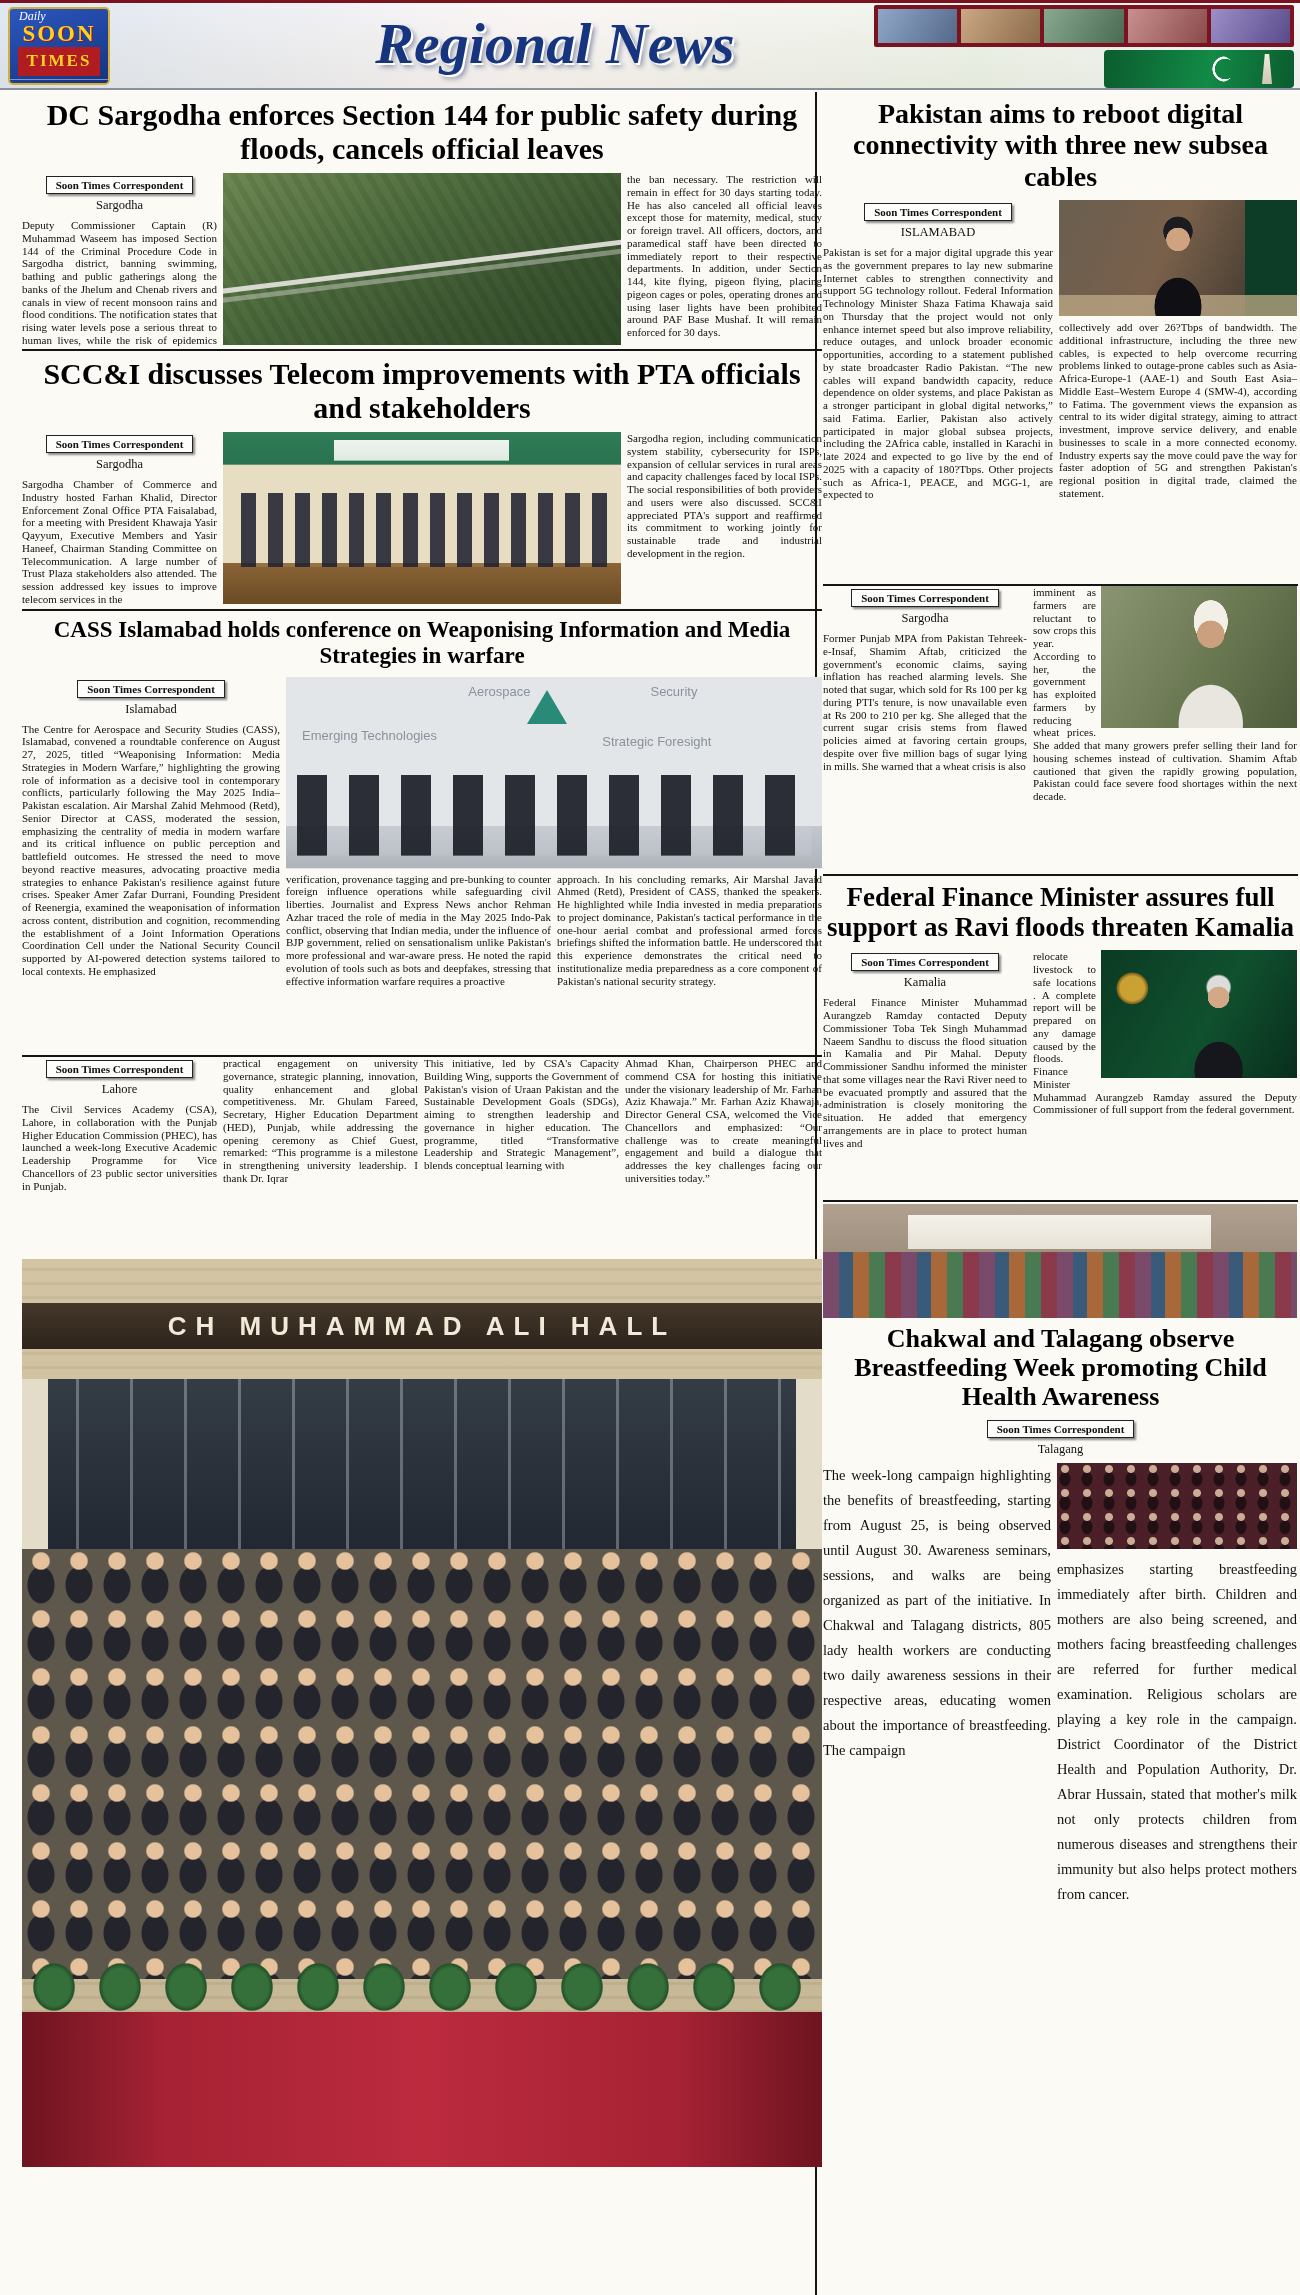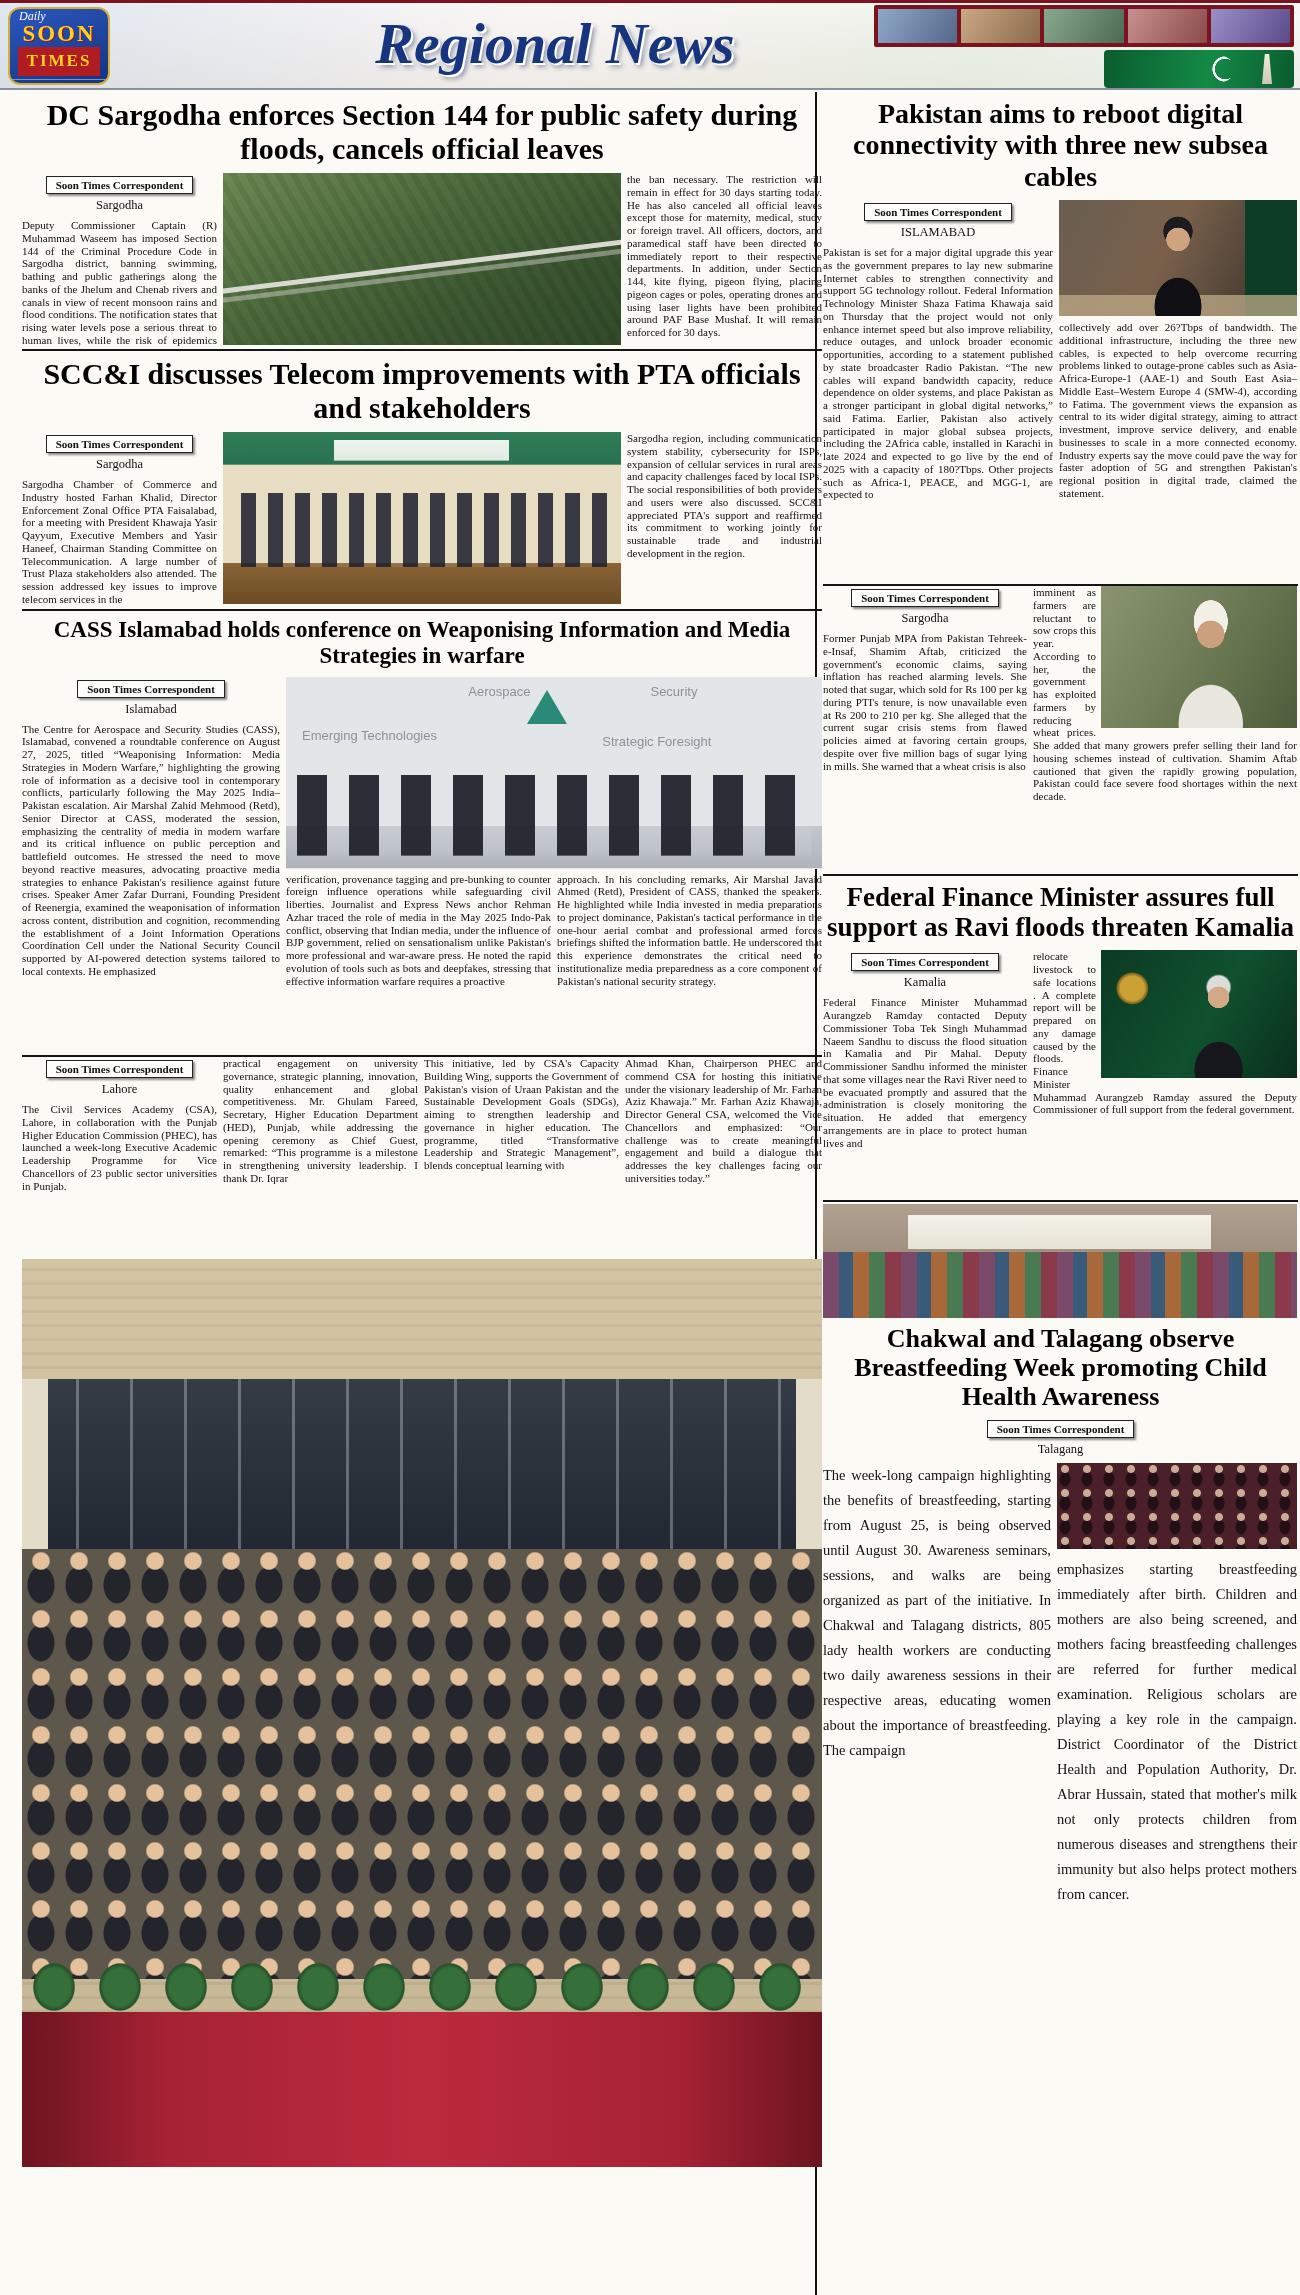--- a/index.html
+++ b/index.html
@@ -3,21 +3,21 @@
 <meta charset="utf-8">
 <style>
   *{margin:0;padding:0;box-sizing:border-box;}
   html,body{background:#e9e7e0;}
   body{width:1300px;font-family:"Liberation Serif",serif;color:#101010;}
   .page{position:relative;width:1300px;height:2295px;background:#fbfaf5;overflow:hidden;}
 
   
   .masthead{position:relative;height:90px;border-top:3px solid #7a1220;border-bottom:2px solid #8a90a0;
     background:linear-gradient(110deg,rgba(170,195,230,.35),rgba(245,230,240,.25) 40%,rgba(205,225,205,.3) 75%,rgba(235,240,250,.3)),linear-gradient(#fdfcf8,#efede4);}
-  .logo{position:absolute;left:8px;top:4px;width:102px;height:78px;border-radius:12px;border:2px solid #d4af37;
+  .logo{position:absolute;left:8px;top:4px;width:102px;height:78px;border-radius:5px;border:2px solid #d4af37;
     background:linear-gradient(160deg,#2b57c0,#16337f);color:#fff;text-align:center;padding-top:1px;overflow:hidden;}
   .logo-daily{font-style:italic;font-size:12px;text-align:left;padding-left:9px;line-height:1;}
   .logo-soon{font-size:23px;font-weight:bold;color:#ffd21f;letter-spacing:2px;line-height:1.05;text-shadow:1px 1px 0 #a01020;}
   .logo-times{display:inline-block;font-size:17px;font-weight:bold;color:#ffd21f;background:#b01c22;padding:4px 9px;line-height:1.2;margin-top:1px;letter-spacing:2px;}
   .logo-cert{font-size:13px;letter-spacing:1.5px;margin-top:3px;color:#eee;border-top:1px solid rgba(255,255,255,.45);padding-top:2px;}
   .section-title{position:absolute;left:230px;top:12px;width:650px;text-align:center;font-size:58px;font-style:italic;font-weight:bold;color:#16357e;line-height:1;
     text-shadow:2px 2px 0 #ffffff,4px 4px 5px rgba(20,40,90,.45);}
   .photo-strip{position:absolute;right:6px;top:2px;width:420px;height:42px;background:#7a1220;display:flex;gap:4px;padding:4px;border-radius:2px;}
   .strip-ph{flex:1;}
   .sp1{background:linear-gradient(120deg,#90a8c8,#54688a);}
@@ -248,20 +248,21 @@
               <p class="bt">practical engagement on university governance, strategic planning, innovation, quality enhancement and global competitiveness. Mr. Ghulam Fareed, Secretary, Higher Education Department (HED), Punjab, while addressing the opening ceremony as Chief Guest, remarked: “This programme is a milestone in strengthening university leadership. I thank Dr. Iqrar</p>
             </div>
           <div class="tcol" style="width:195px">
               <p class="bt">This initiative, led by CSA's Capacity Building Wing, supports the Government of Pakistan's vision of Uraan Pakistan and the Sustainable Development Goals (SDGs), aiming to strengthen leadership and governance in higher education. The programme, titled “Transformative Leadership and Strategic Management”, blends conceptual learning with</p>
             </div>
           <div class="tcol" style="width:197px">
               <p class="bt">Ahmad Khan, Chairperson PHEC and commend CSA for hosting this initiative under the visionary leadership of Mr. Farhan Aziz Khawaja.” Mr. Farhan Aziz Khawaja, Director General CSA, welcomed the Vice Chancellors and emphasized: “Our challenge was to create meaningful engagement and build a dialogue that addresses the key challenges facing our universities today.”</p>
             </div>
         </div>
         <div class="ph ph-csa" style="width:800px;height:908px;margin-top:6px">
+          <div class="csa-sign">CH MUHAMMAD ALI HALL</div>
           <div class="csa-glass"></div>
           <div class="csa-crowd"></div>
           <div class="csa-carpet"></div>
           <div class="csa-plants"></div>
         </div>
       </article>
     </div>
 
     <div class="col-right">
 

